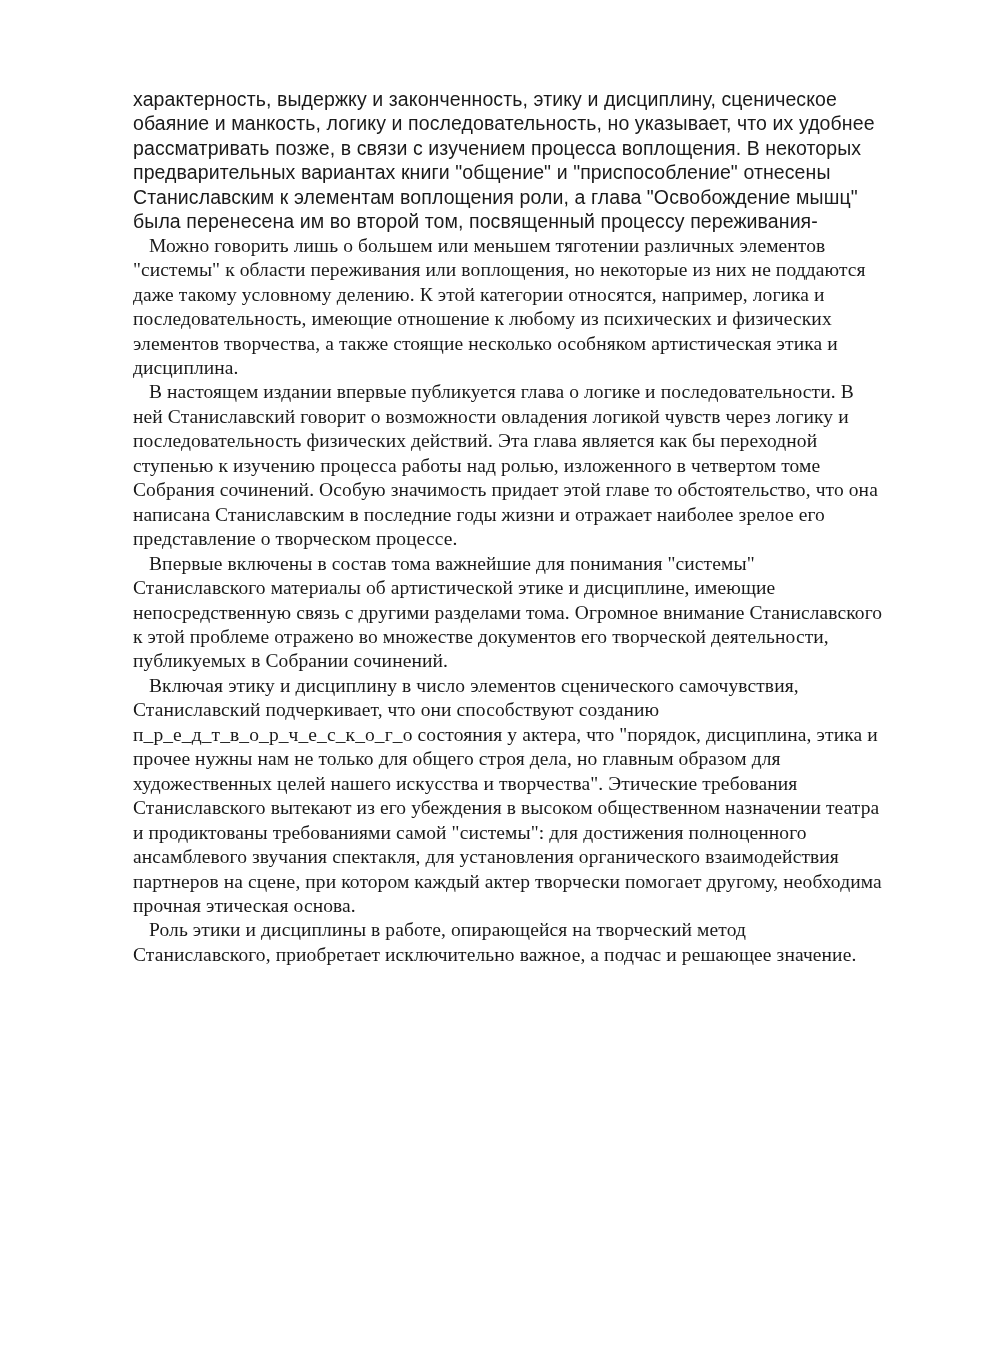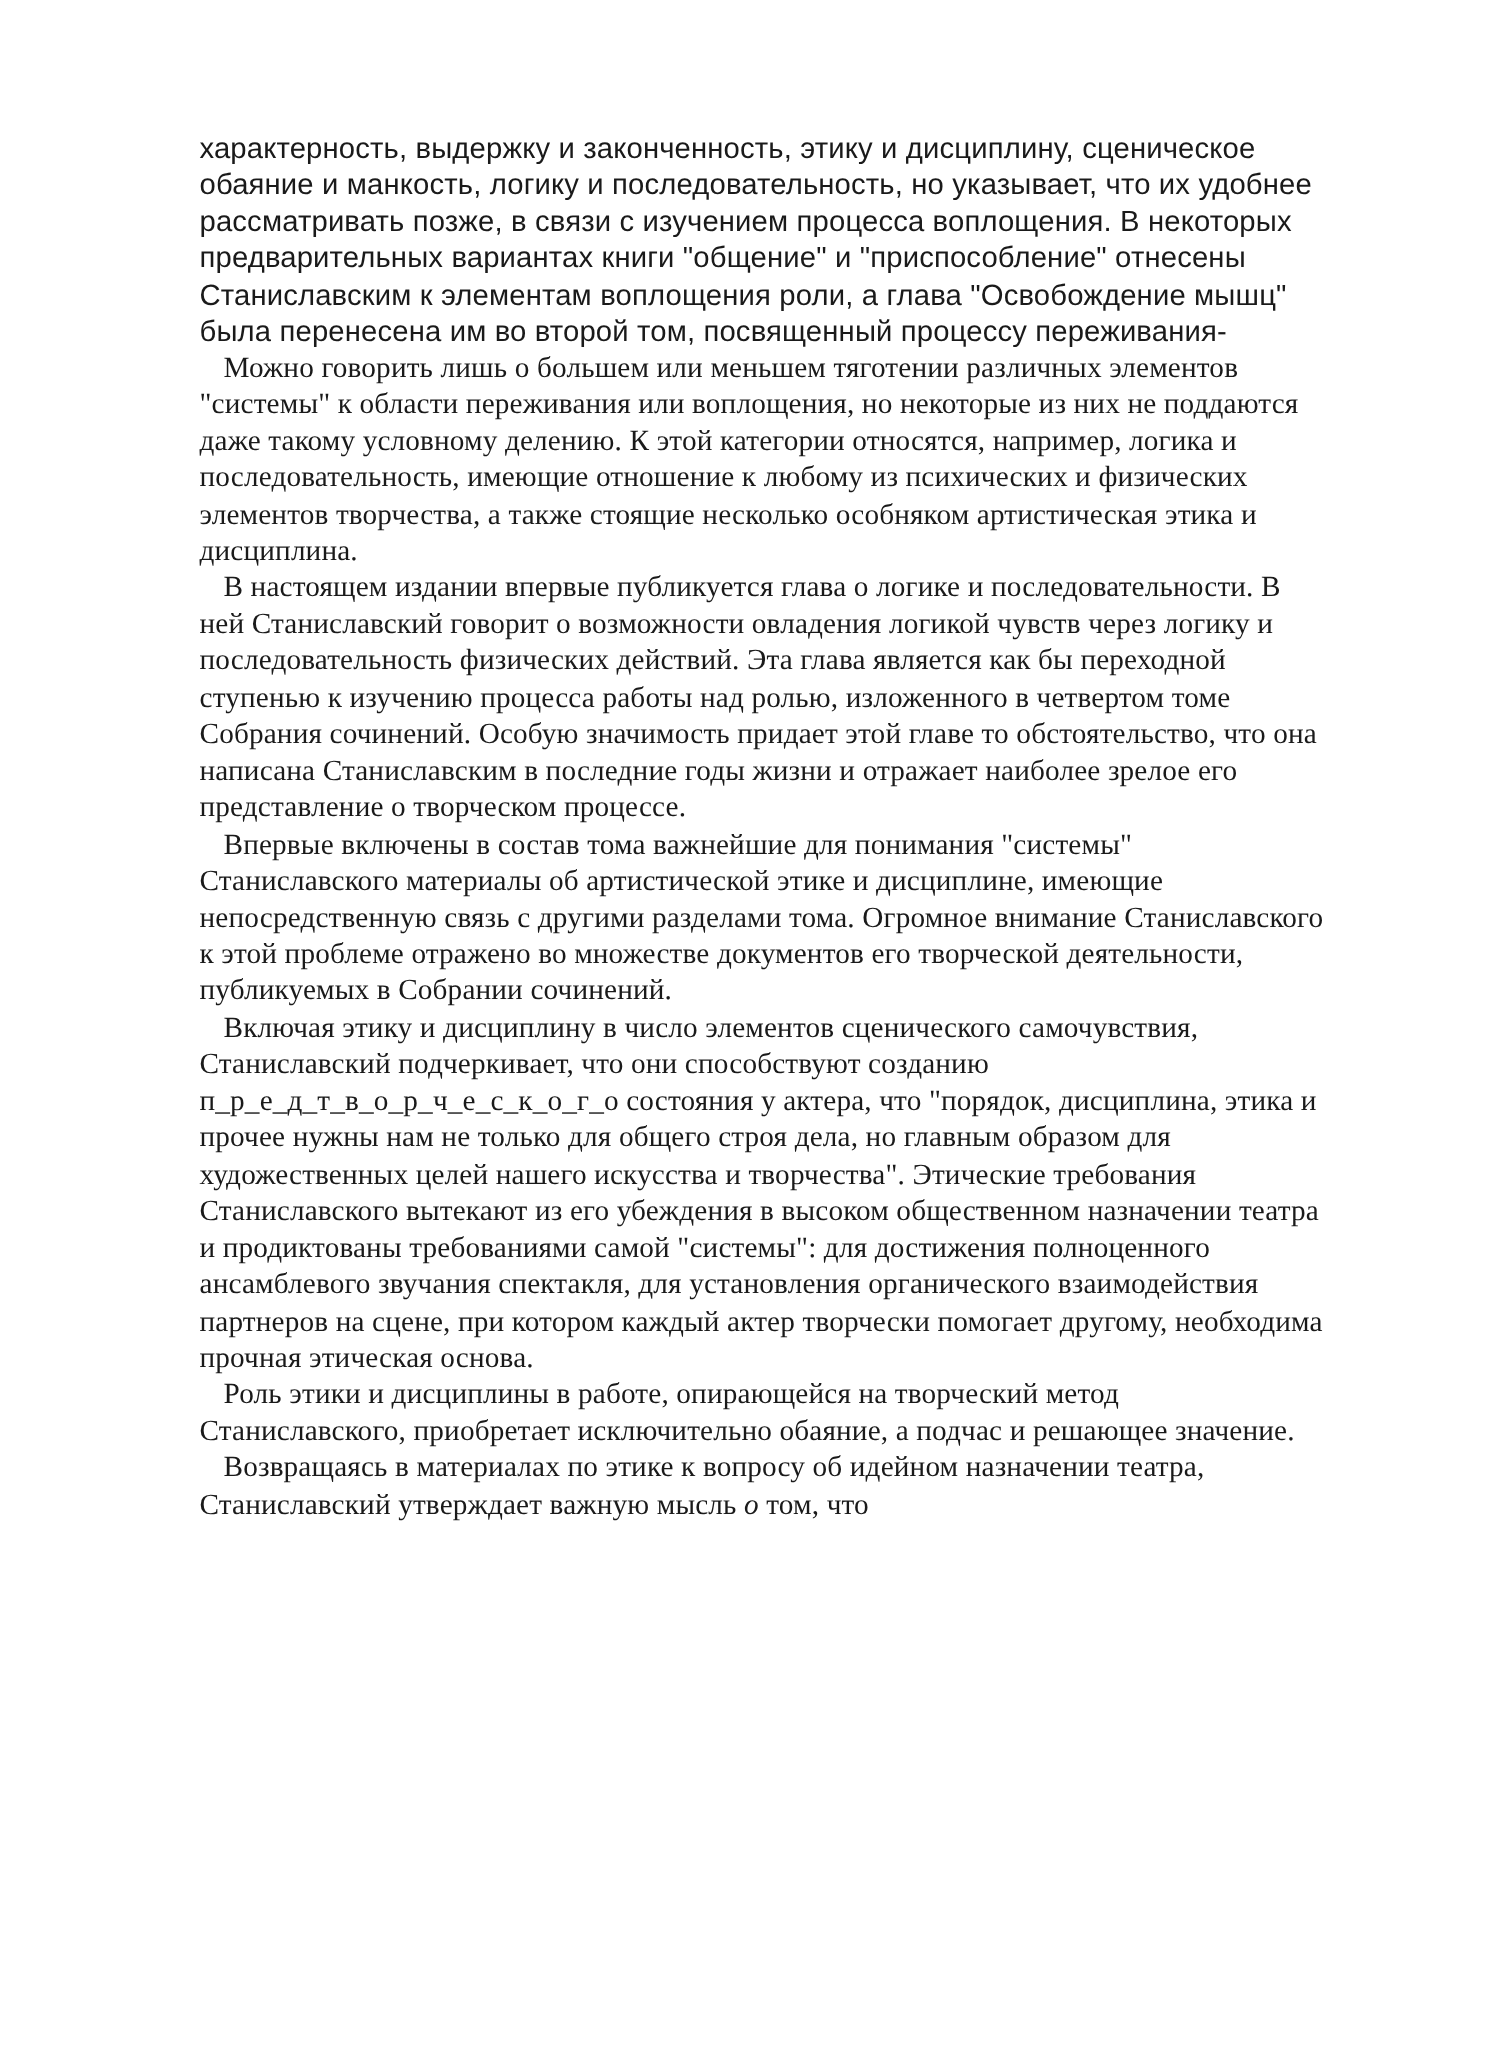--- a/index.html
+++ b/index.html
@@ -51,17 +51,16 @@
 </head>
 <body>
 
 <div class="page">
   <div class="text-block" id="paragraphs">
       <p class="para"><span class="seg">характерность, выдержку и законченность, этику и дисциплину, сценическое обаяние и манкость, логику и последовательность, но указывает, что их удобнее рассматривать позже, в связи с изучением процесса воплощения. В некоторых предварительных вариантах книги "общение" и "приспособление" отнесены Станиславским к элементам воплощения роли, а глава "Освобождение мышц" была перенесена им во второй том, посвященный процессу переживания-</span></p>
       <p class="para indent"><span class="seg">Можно говорить лишь о большем или меньшем тяготении различных элементов "системы" к области переживания или воплощения, но некоторые из них не поддаются даже такому условному делению. К этой категории относятся, например, логика и последовательность, имеющие отношение к любому из психических и физических элементов творчества, а также стоящие несколько особняком артистическая этика и дисциплина.</span></p>
       <p class="para indent"><span class="seg">В настоящем издании впервые публикуется глава о логике и последовательности. В ней Станиславский говорит о возможности овладения логикой чувств через логику и последовательность физических действий. Эта глава является как бы переходной ступенью к изучению процесса работы над ролью, изложенного в четвертом томе Собрания сочинений. Особую значимость придает этой главе то обстоятельство, что она написана Станиславским в последние годы жизни и отражает наиболее зрелое его представление о творческом процессе.</span></p>
       <p class="para indent"><span class="seg">Впервые включены в состав тома важнейшие для понимания "системы" Станиславского материалы об артистической этике и дисциплине, имеющие непосредственную связь с другими разделами тома. Огромное внимание Станиславского к этой проблеме отражено во множестве документов его творческой деятельности, публикуемых в Собрании сочинений.</span></p>
       <p class="para indent"><span class="seg">Включая этику и дисциплину в число элементов сценического самочувствия, Станиславский подчеркивает, что они способствуют созданию п_р_е_д_т_в_о_р_ч_е_с_к_о_г_о состояния у актера, что "порядок, дисциплина, этика и прочее нужны нам не только для общего строя дела, но главным образом для художественных целей нашего искусства и творчества". Этические требования Станиславского вытекают из его убеждения в высоком общественном назначении театра и продиктованы требованиями самой "системы": для достижения полноценного ансамблевого звучания спектакля, для установления органического взаимодействия партнеров на сцене, при котором каждый актер творчески помогает другому, необходима прочная этическая основа.</span></p>
-      <p class="para indent"><span class="seg">Роль этики и дисциплины в работе, опирающейся на творческий метод Станиславского, приобретает исключительно обаяние, а подчас и решающее значение.</span></p>
-      <p class="para indent"><span class="seg">Возвращаясь в материалах по этике к вопросу об идейном назначении театра, Станиславский утверждает важную мысль </span><span class="seg-italic">о</span><span class="seg"> том, что</span></p>
+      <p class="para indent"><span class="seg">Роль этики и дисциплины в работе, опирающейся на творческий метод Станиславского, приобретает исключительно важное, а подчас и решающее значение.</span></p>
     </div>
   <div class="page-number">7</div>
 </div>
 
 </body></html>

